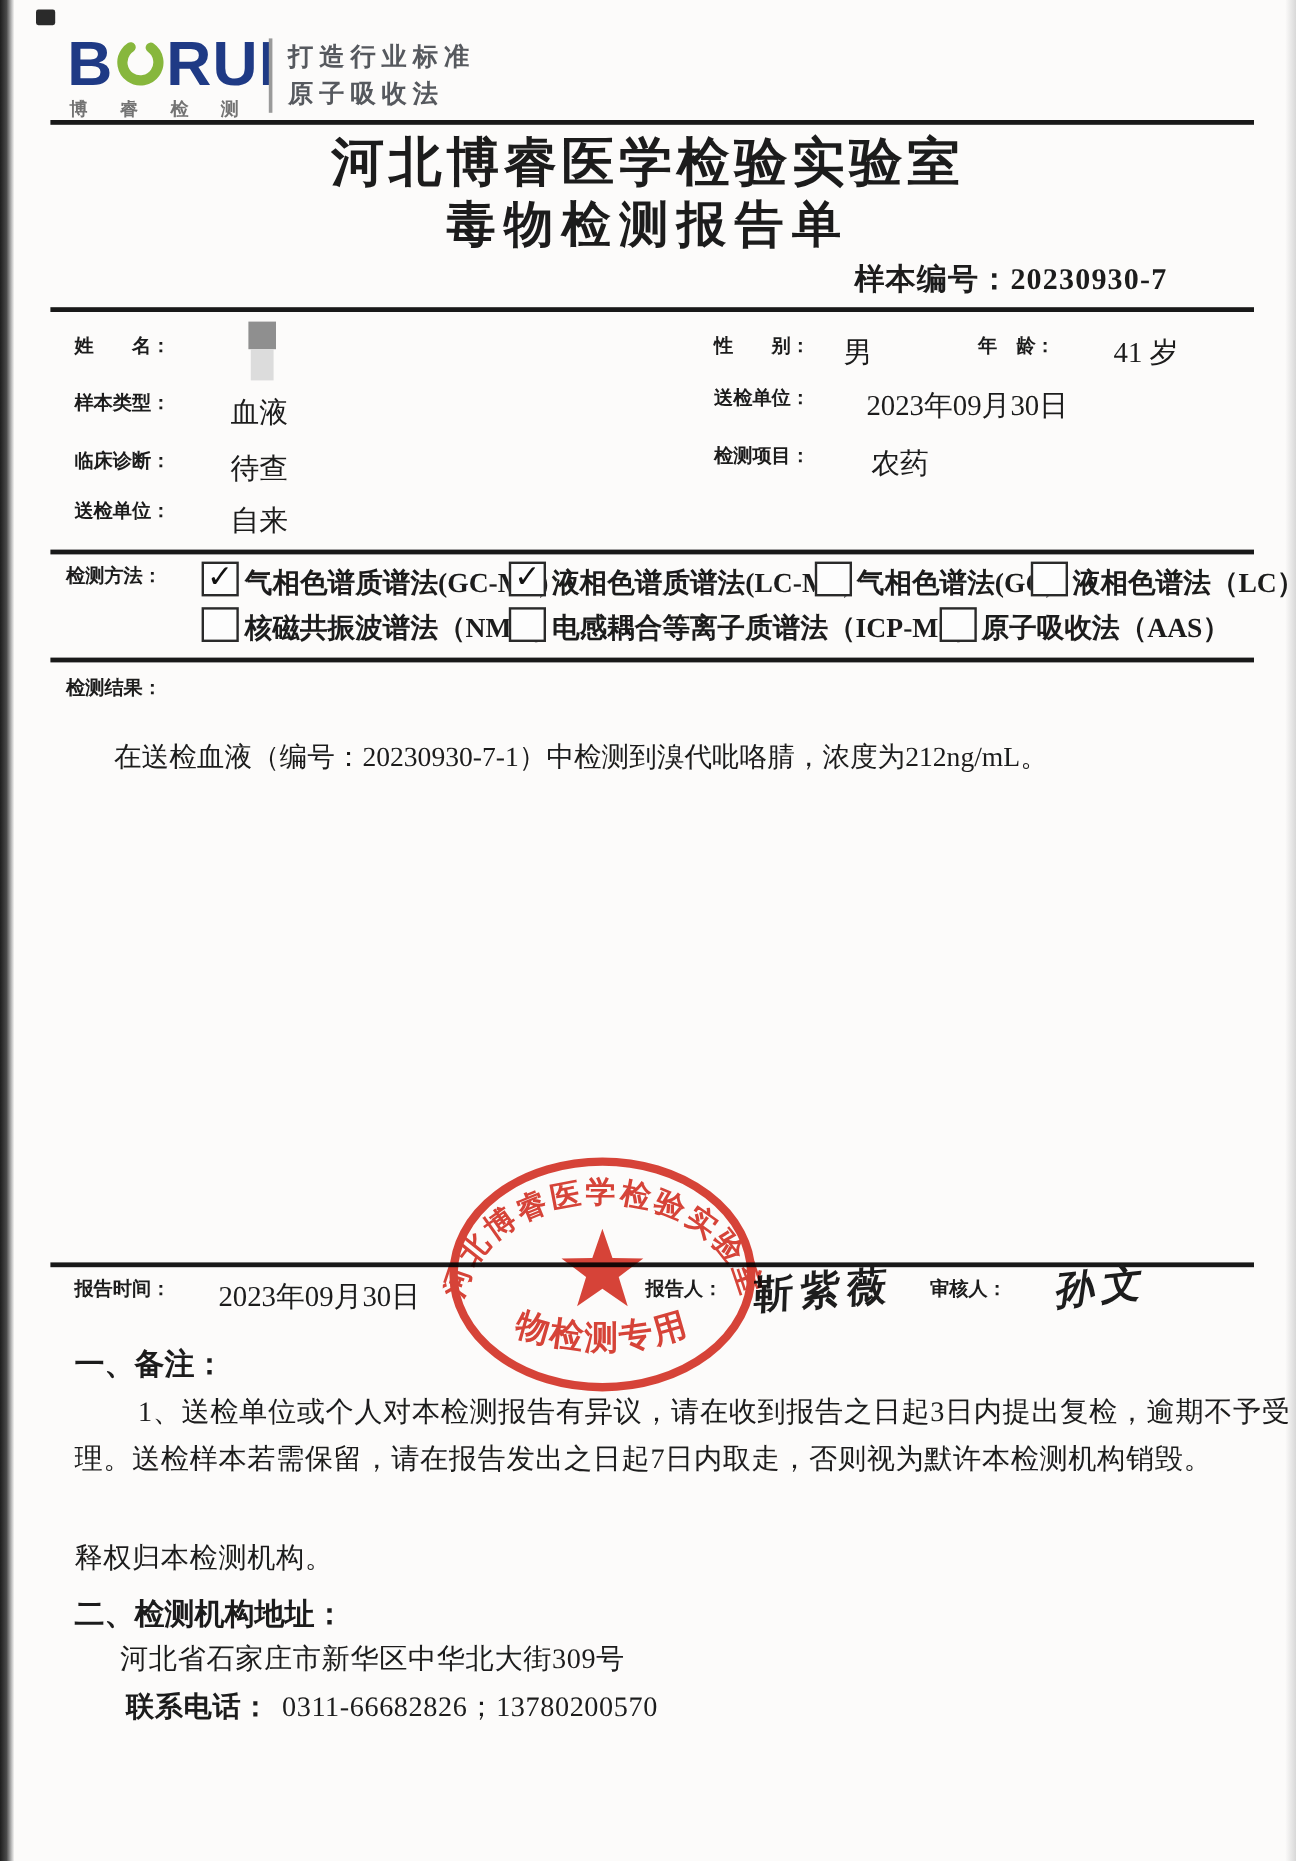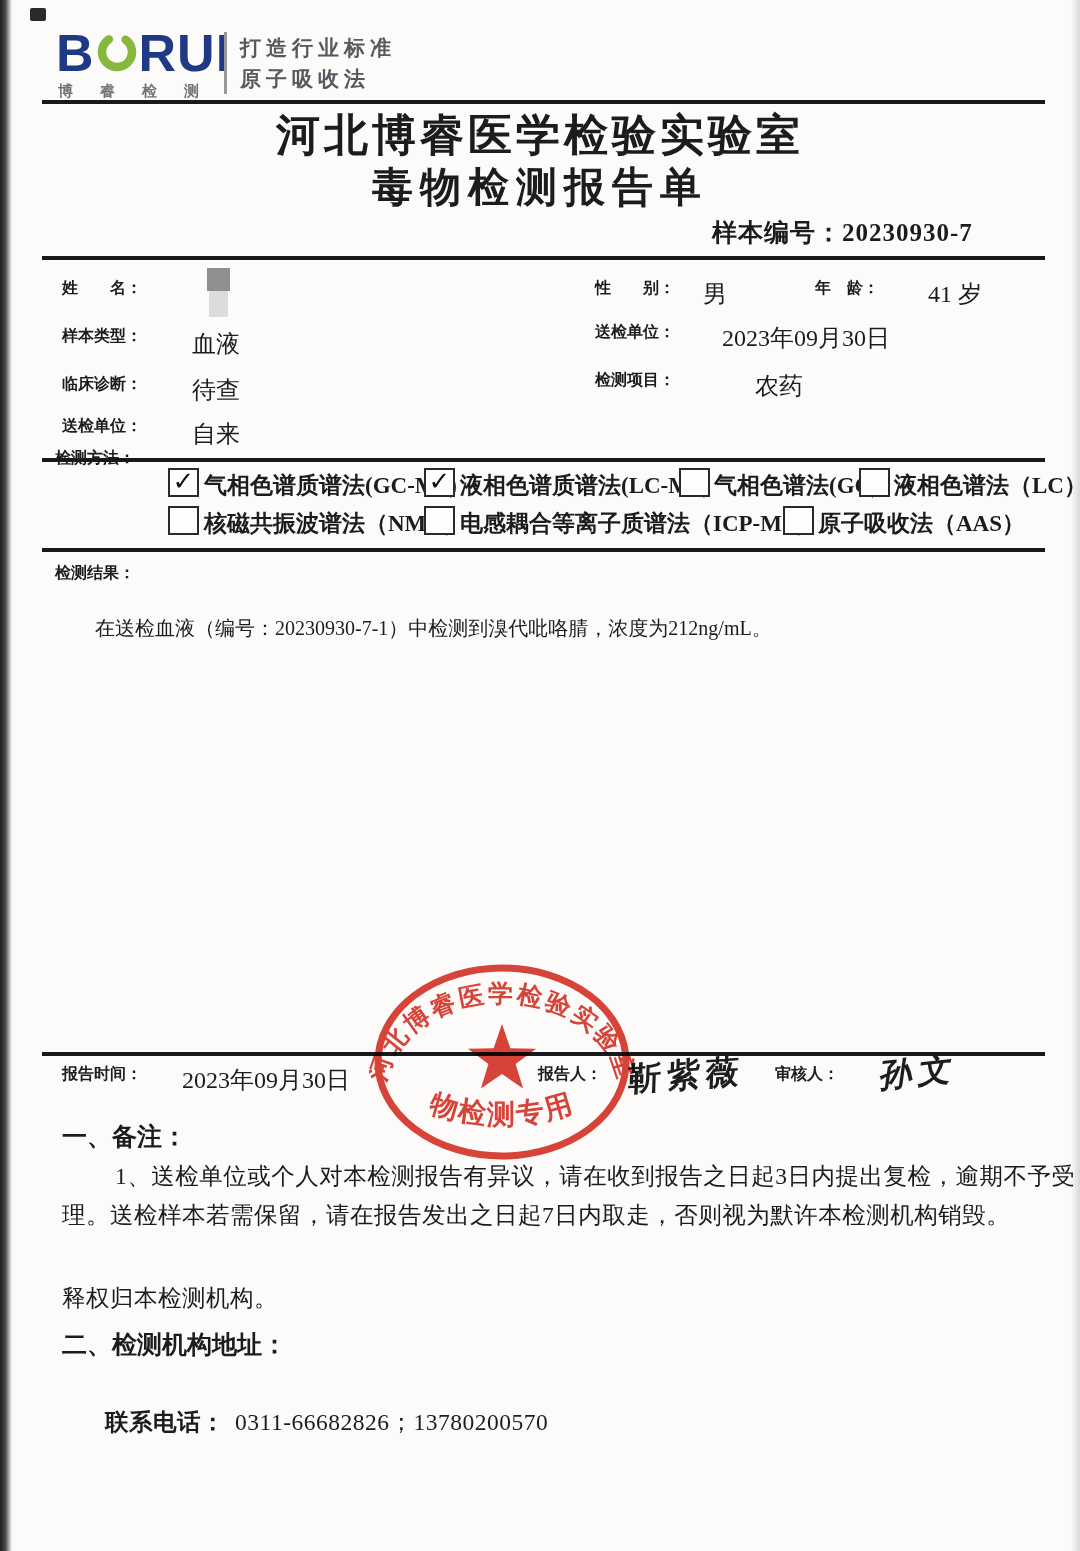--- a/index.html
+++ b/index.html
@@ -97,28 +97,28 @@
   <div class="abs val" style="left:928px;top:278px">41 岁</div>
 
   <div class="abs lbl" style="left:62px;top:326px">样本类型：</div>
   <div class="abs val" style="left:192px;top:328px">血液</div>
   <div class="abs lbl" style="left:595px;top:322px">送检单位：</div>
   <div class="abs val" style="left:722px;top:322px">2023年09月30日</div>
 
   <div class="abs lbl" style="left:62px;top:374px">临床诊断：</div>
   <div class="abs val" style="left:192px;top:374px">待查</div>
   <div class="abs lbl" style="left:595px;top:370px">检测项目：</div>
-  <div class="abs val" style="left:755px;top:370px">农药</div>
+  <div class="abs val" style="left:726px;top:370px">农药</div>
 
   <div class="abs lbl" style="left:62px;top:416px">送检单位：</div>
   <div class="abs val" style="left:192px;top:418px">自来</div>
 
   <div class="rule" style="top:458px"></div>
 
-  <div class="abs lbl" style="left:55px;top:448px">检测方法：</div>
+  <div class="abs lbl" style="left:55px;top:470px">检测方法：</div>
 
   <div class="checkbox" style="left:168px;top:468px">✓</div>
   <div class="abs mlabel" style="left:204px;top:470px">气相色谱质谱法(GC-MS)</div>
 
   <div class="checkbox" style="left:424px;top:468px">✓</div>
   <div class="abs mlabel" style="left:460px;top:470px">液相色谱质谱法(LC-MS)</div>
 
   <div class="checkbox" style="left:679px;top:468px"></div>
   <div class="abs mlabel" style="left:714px;top:470px">气相色谱法(GC)</div>
 
@@ -130,21 +130,21 @@
 
   <div class="checkbox" style="left:424px;top:506px"></div>
   <div class="abs mlabel" style="left:460px;top:508px">电感耦合等离子质谱法（ICP-MS）</div>
 
   <div class="checkbox" style="left:783px;top:506px"></div>
   <div class="abs mlabel" style="left:818px;top:508px">原子吸收法（AAS）</div>
 
   <div class="rule" style="top:548px"></div>
 
   <div class="abs lbl" style="left:55px;top:563px">检测结果：</div>
-  <div class="abs" style="left:95px;top:615px;font-size:20px;">在送检血液（编号：20230930-7-1）中检测到溴代吡咯腈，浓度为212ng/mL。</div>
+  <div class="abs" style="left:95px;top:615px;font-size:23px;">在送检血液（编号：20230930-7-1）中检测到溴代吡咯腈，浓度为212ng/mL。</div>
 
   <div class="rule" style="top:1052px"></div>
 
   <div class="abs lbl" style="left:62px;top:1064px">报告时间：</div>
   <div class="abs val" style="left:182px;top:1064px">2023年09月30日</div>
 
   <div class="abs lbl" style="left:538px;top:1064px">报告人：</div>
   <div class="abs sig" style="left:628px;top:1053px">靳紫薇</div>
 
   <div class="abs lbl" style="left:775px;top:1064px">审核人：</div>
@@ -166,16 +166,17 @@
       <polygon fill="#d6362a" points="133,64 141.4,88.3 167.1,88.7 146.6,104.1 154.1,128.6 133,114 111.9,128.6 119.4,104.1 98.9,88.7 124.6,88.3"></polygon>
     </svg>
   </div>
 
   <div class="abs lbl" style="left:62px;top:1120px;font-size:25px;">一、备注：</div>
   <div class="abs note" style="left:115px;top:1160px">1、送检单位或个人对本检测报告有异议，请在收到报告之日起3日内提出复检，逾期不予受</div>
   <div class="abs note" style="left:62px;top:1199px">理。送检样本若需保留，请在报告发出之日起7日内取走，否则视为默许本检测机构销毁。</div>
   <div class="abs note" style="left:62px;top:1282px">释权归本检测机构。</div>
 
   <div class="abs lbl" style="left:62px;top:1328px;font-size:25px;font-family:Liberation Mono, monospace;">二、检测机构地址：</div>
+  <div class="abs note" style="left:100px;top:1366px">河北省石家庄市新华区中华北大街309号</div>
   <div class="abs note bold" style="left:105px;top:1406px">联系电话：</div>
   <div class="abs note" style="left:235px;top:1406px">0311-66682826；13780200570</div>
 
 </div>
 
 </body></html>

